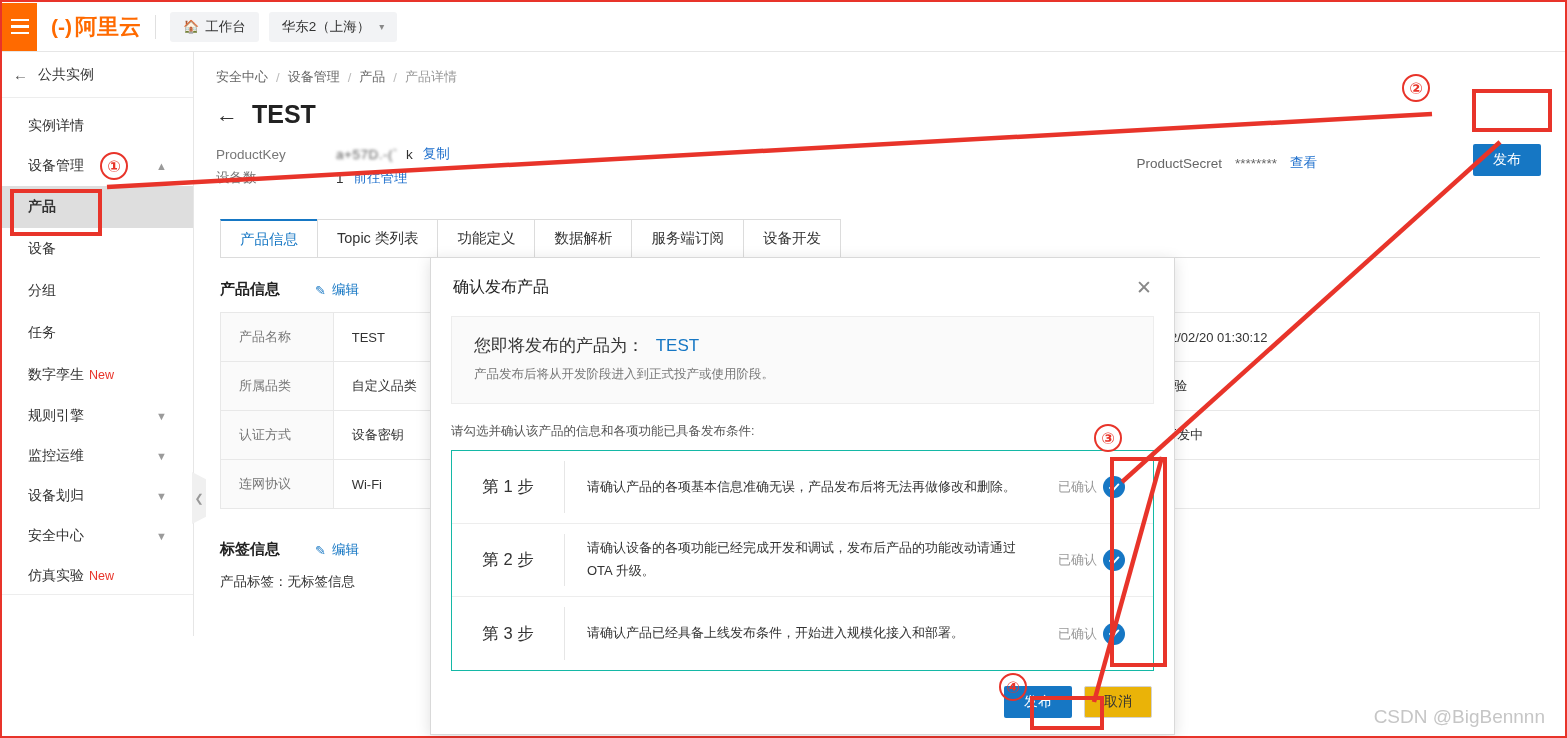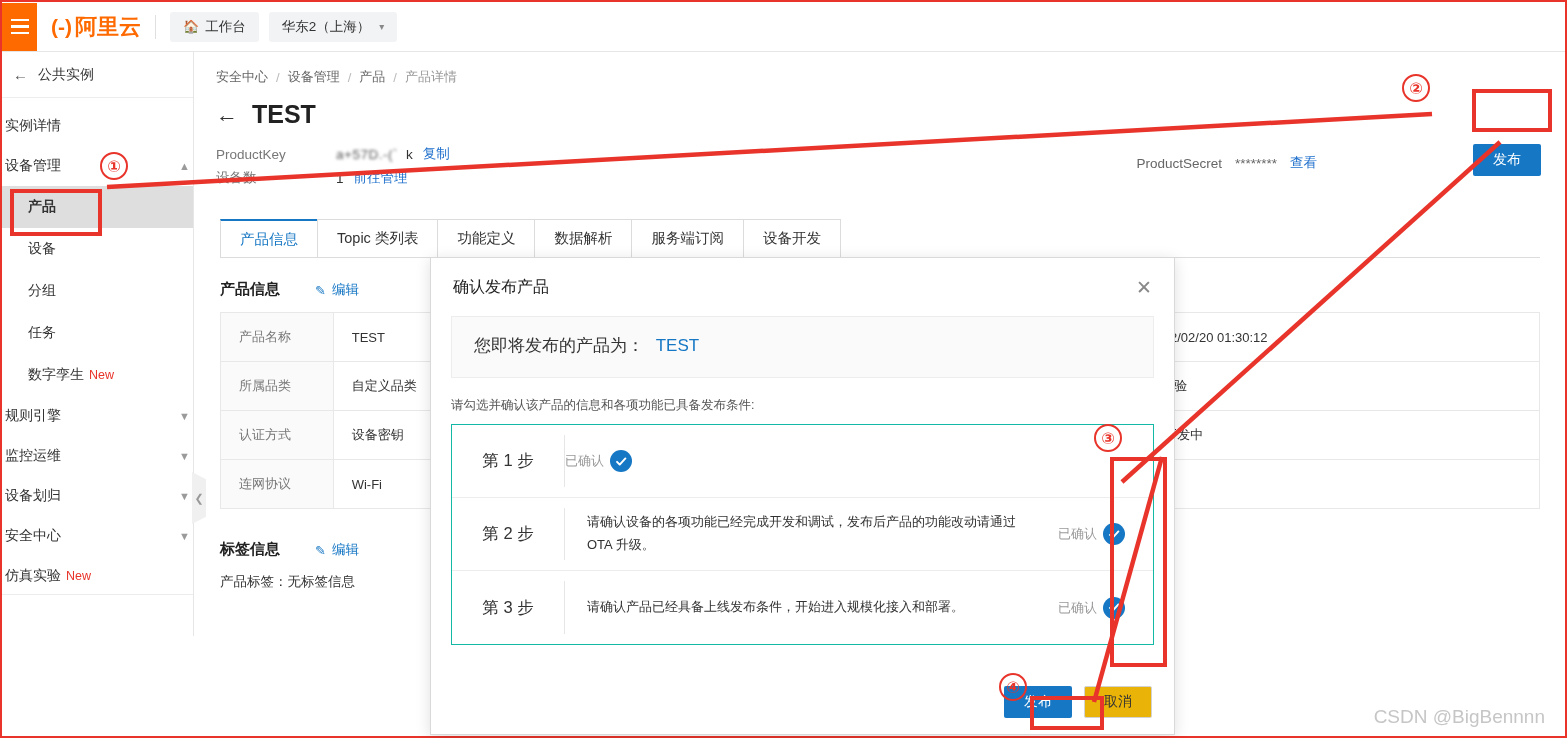--- a/index.html
+++ b/index.html
@@ -47,21 +47,21 @@
             width: 12px; height: 7px; background: #f3e9d6; border-radius: 6px 6px 0 0; }
 
   
   .sidebar { position: absolute; left: 0; top: 50px; width: 192px; height: 584px;
              background: #fff; border-right: 1px solid #e6e6e6; }
   .side-back { height: 46px; display: flex; align-items: center; padding-left: 11px;
                gap: 10px; font-size: 14px; color: #333; border-bottom: 1px solid #ededed;
                cursor: pointer; }
   .side-back .arw { font-size: 15px; color: #555; }
   .side-list { padding-top: 8px; }
-  .side-item { height: 40px; display: flex; align-items: center; padding: 0 3px;
+  .side-item { height: 40px; display: flex; align-items: center; padding: 0 26px;
                font-size: 14px; color: #333; cursor: pointer; position: relative; }
   .side-item .chev { margin-left: auto; color: #9a9a9a; font-size: 11px; }
   .side-sub { height: 42px; display: flex; align-items: center; padding-left: 26px;
               font-size: 14px; color: #333; cursor: pointer; }
   .side-sub.active { background: #dedede; font-weight: bold; }
   .new-tag { color: #e8342a; font-size: 12.5px; margin-left: 5px; }
   .side-foot { position: absolute; left: 0; bottom: 0; width: 100%; height: 42px;
                border-top: 1px solid #ededed; }
 
   
@@ -360,28 +360,30 @@
     <div class="modal-head">
       <span>确认发布产品</span>
       <span class="modal-close">✕</span>
     </div>
 
     <div class="notice">
       <div class="notice-top">
         <span>您即将发布的产品为：</span>
         <span class="name">TEST</span>
       </div>
+      <div class="notice-sub">产品发布后将从开发阶段进入到正式投产或使用阶段。</div>
     </div>
 
     <div class="hint">请勾选并确认该产品的信息和各项功能已具备发布条件:</div>
 
     <div class="steps">
       <div class="step">
         <div class="step-no">第 1 步</div>
         <div class="step-bar"></div>
+        <div class="step-desc">请确认产品的各项基本信息准确无误，产品发布后将无法再做修改和删除。</div>
         <div class="step-state">已确认</div>
         <div class="check">
           <svg viewBox="0 0 16 16">
               <path d="M2.5 8.4l3.3 3.4 7-7.6" stroke="#fff" stroke-width="2.4" fill="none" stroke-linecap="round" stroke-linejoin="round"></path>
             </svg>
         </div>
       </div>
       <div class="step">
         <div class="step-no">第 2 步</div>
         <div class="step-bar"></div>

